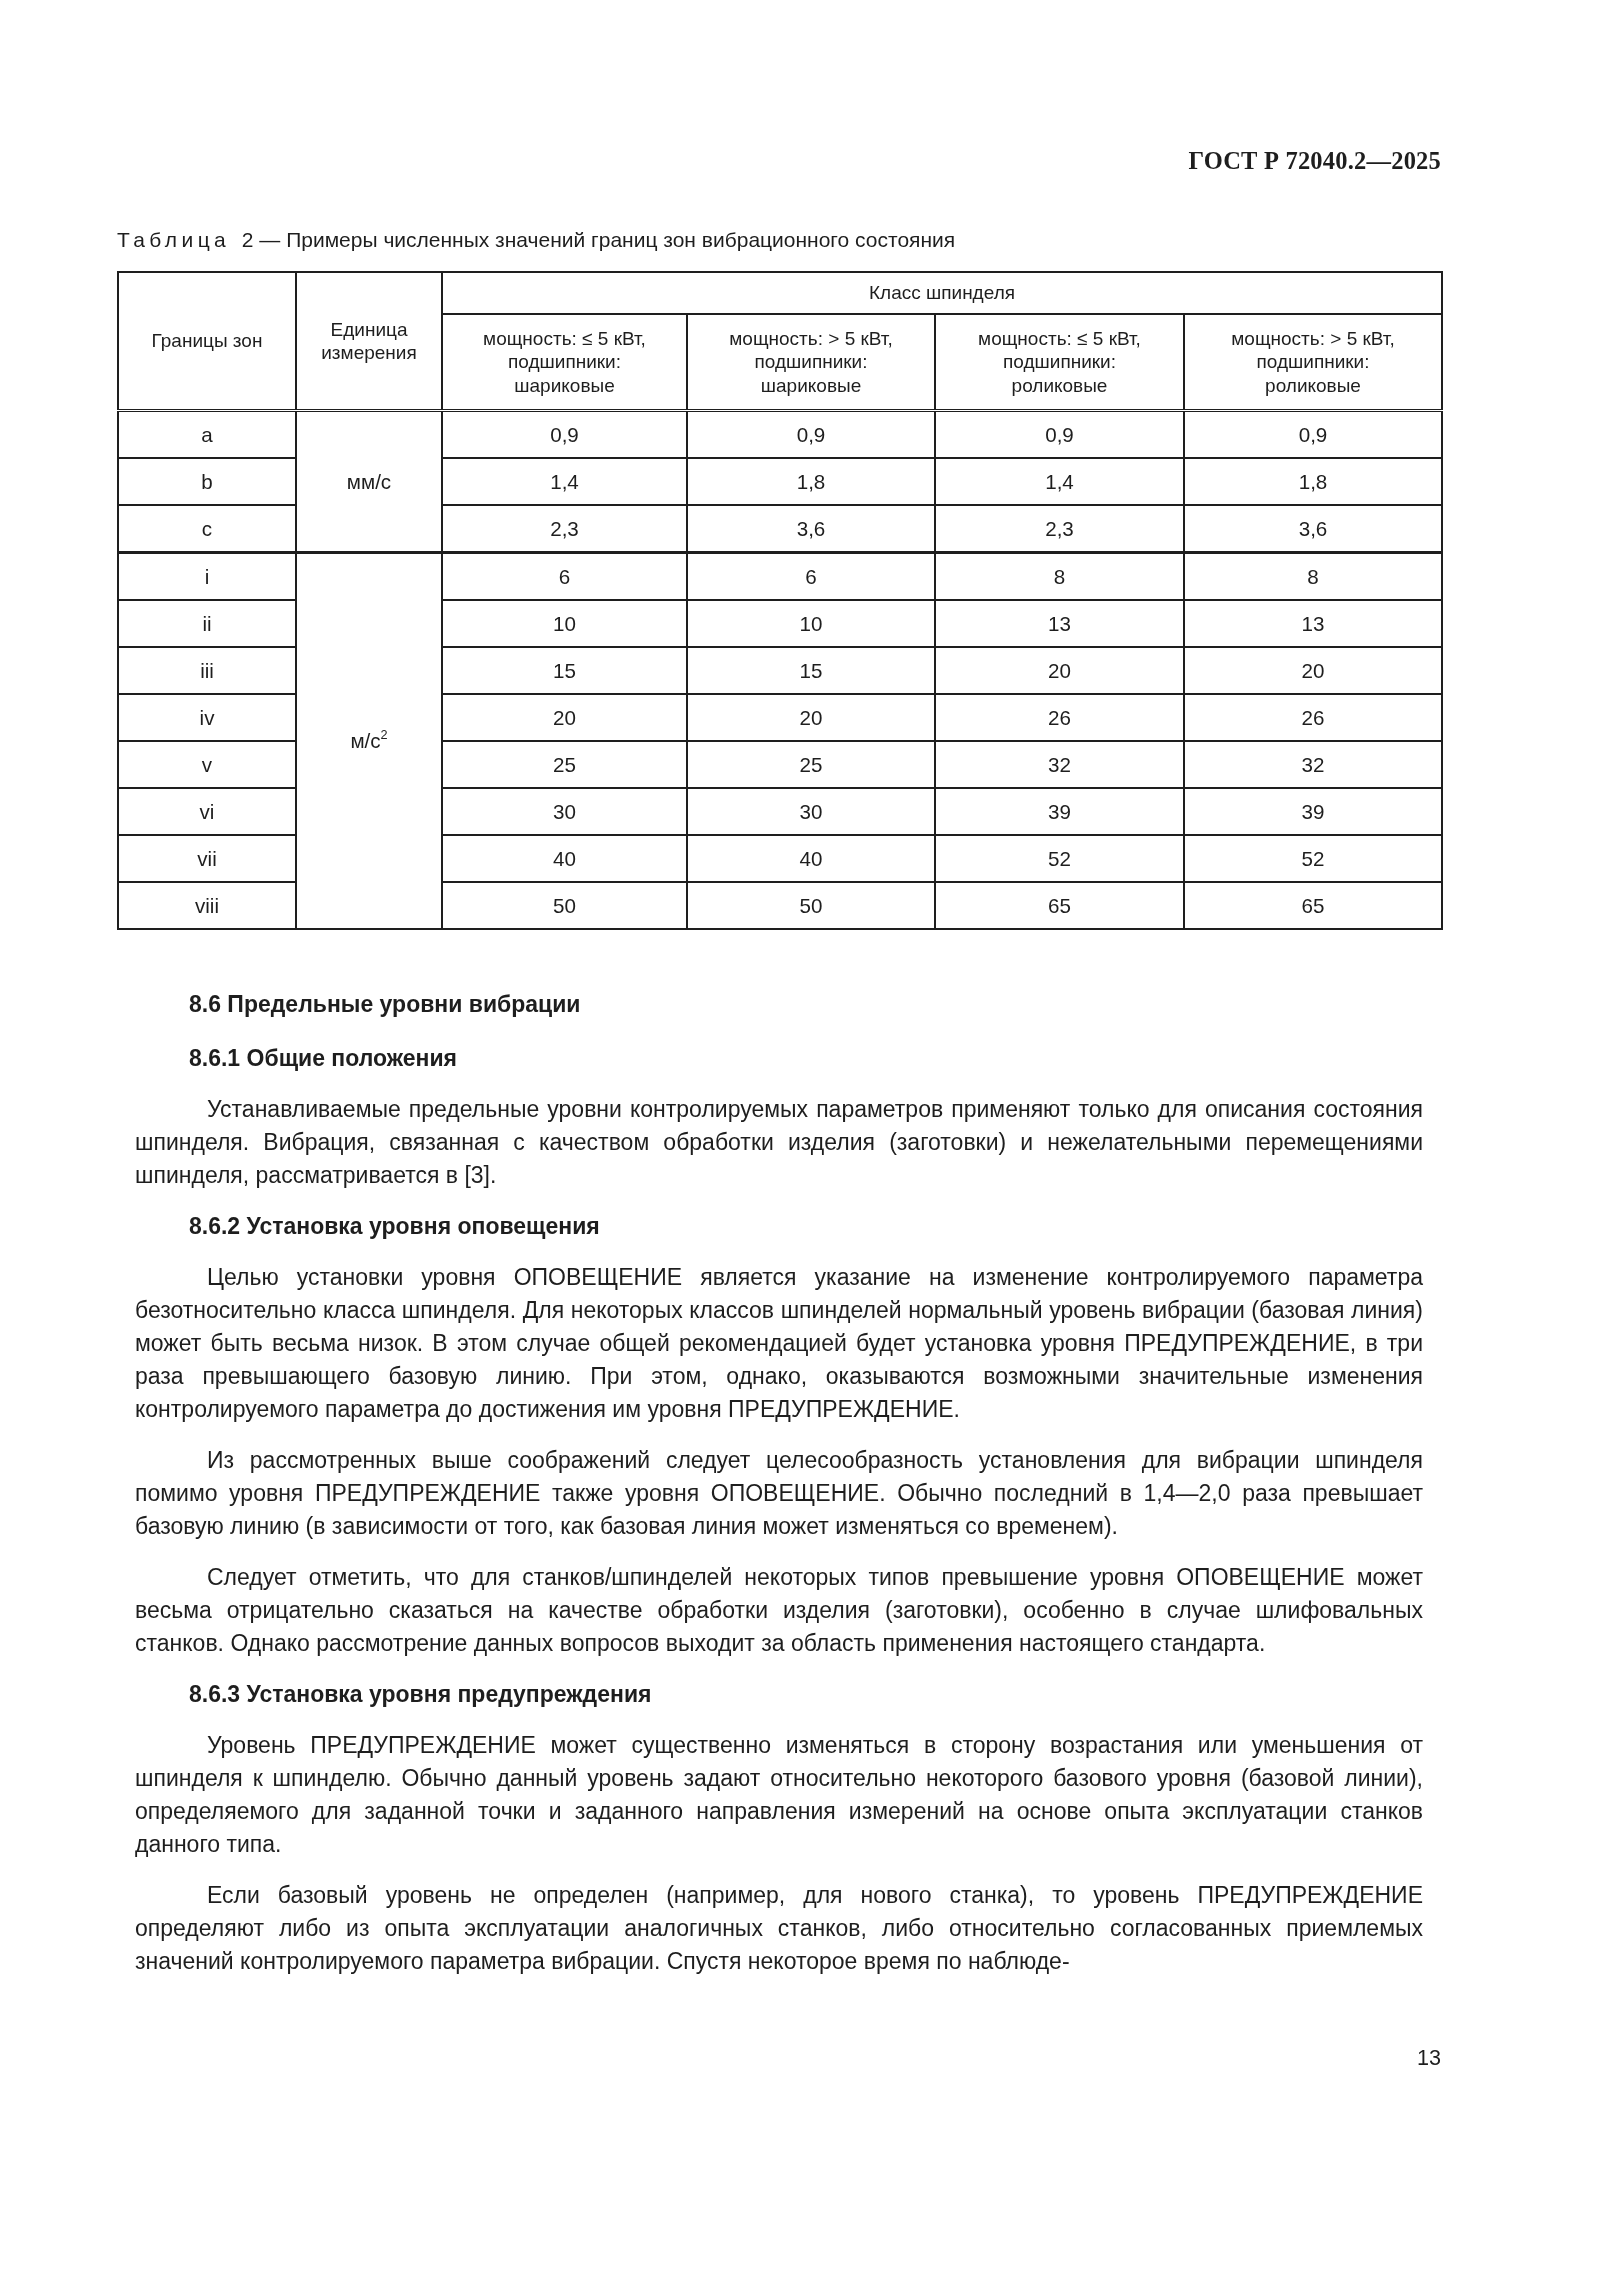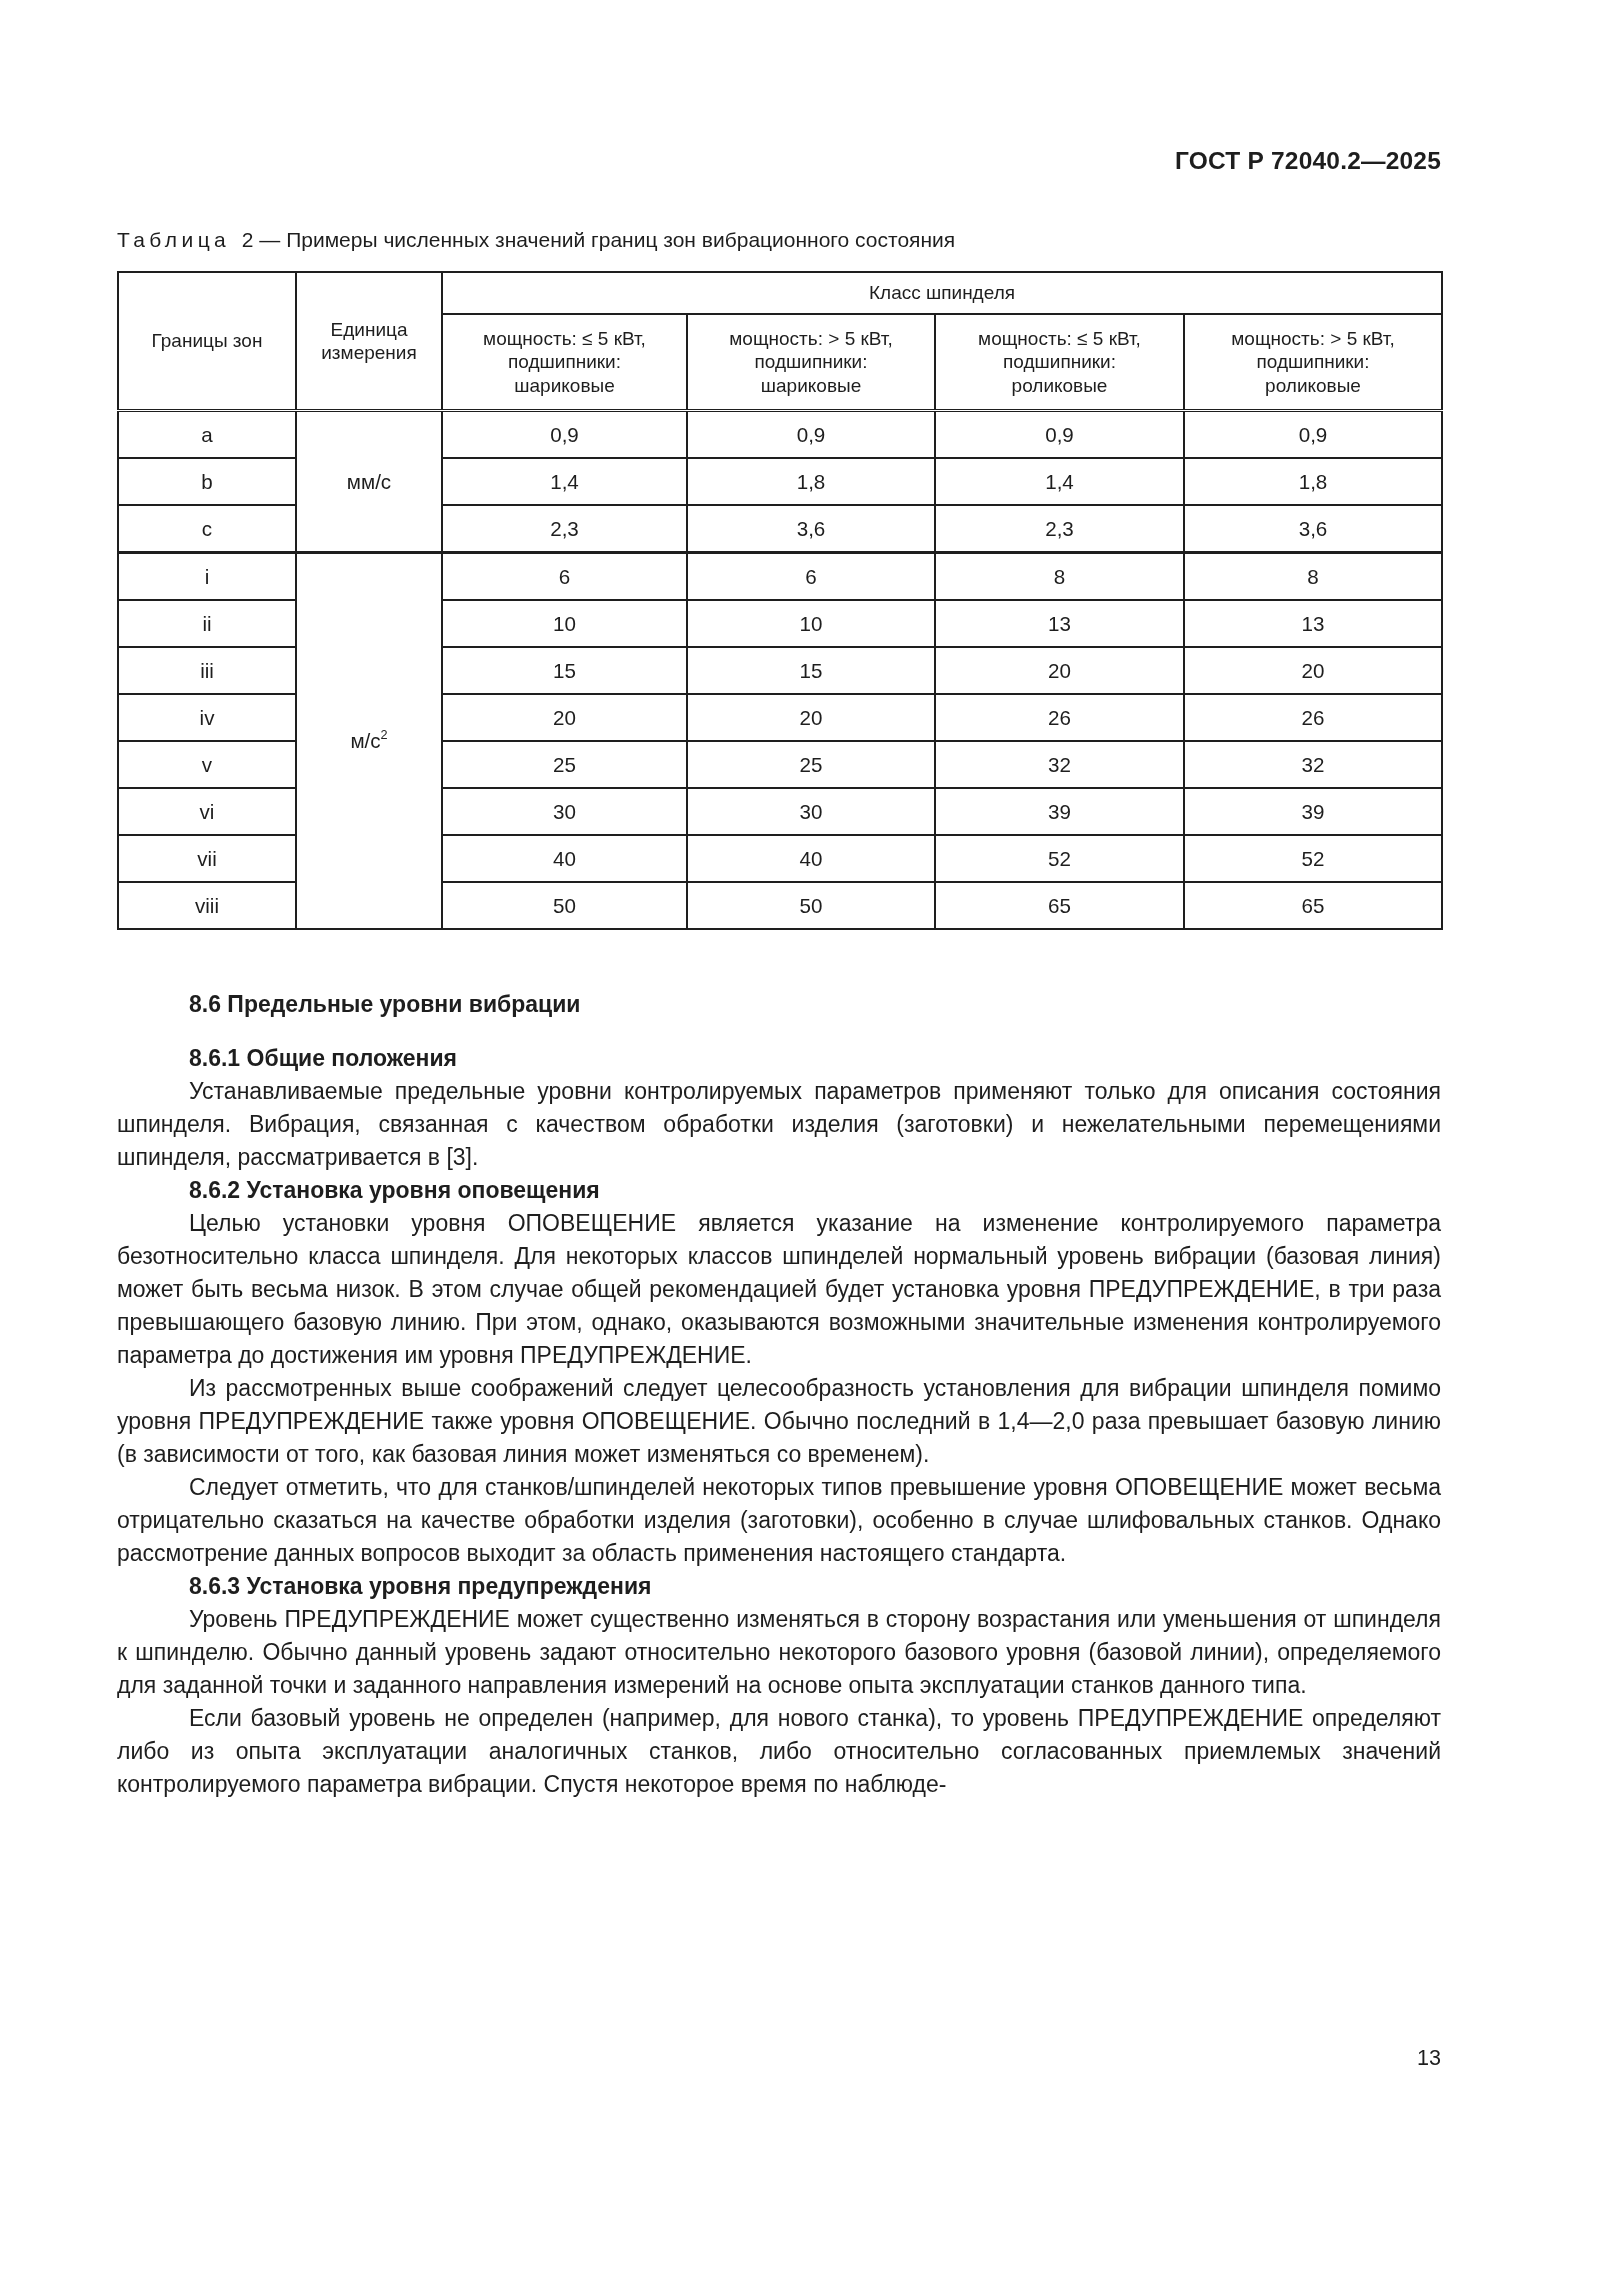--- a/index.html
+++ b/index.html
@@ -2,21 +2,21 @@
 <html><head>
 <meta charset="utf-8">
 <style>
   html, body { margin: 0; padding: 0; background: #ffffff; }
   body {
     width: 1621px; height: 2293px; position: relative; overflow: hidden;
     font-family: "Liberation Sans", "DejaVu Sans", sans-serif; color: #1e1e1e;
   }
   .doc-header {
     position: absolute; top: 147px; right: 180px;
-    font-size: 24.5px; font-weight: bold; letter-spacing: 0.2px;
+    font-size: 24.5px; font-weight: bold; letter-spacing: 0.2px; font-family: Liberation Serif, serif;
   }
   .caption {
     position: absolute; top: 228px; left: 117px;
     font-size: 21px; white-space: nowrap;
   }
   .caption .spaced { letter-spacing: 4.4px; }
   table.zones {
     position: absolute; top: 271px; left: 117px;
     width: 1324px; border-collapse: collapse; table-layout: fixed;
     font-size: 20.6px;
@@ -30,21 +30,21 @@
   table.zones tr.head2 th { height: 94px; line-height: 23.5px; }
   table.zones tr.head2 th, table.zones tr.head2 + tr td { }
   table.zones tr.data td { height: 45px; }
   table.zones tr.first-data td { border-top: 3.9px double #1e1e1e; }
   table.zones tr.group-start td { border-top: 3.4px solid #1e1e1e; }
   sup { font-size: 12.7px; vertical-align: 8.8px; line-height: 0; }
   .body-text {
     position: absolute; top: 988px; left: 117px; width: 1324px;
     font-size: 23px; line-height: 33px;
   }
-  .body-text p { margin: 0; text-align: justify; text-indent: 72px; }
+  .body-text p { margin: 18px; text-align: justify; text-indent: 72px; }
   .body-text h2, .body-text h3 {
     margin: 0; font-size: 23px; font-weight: bold; padding-left: 72px;
   }
   .body-text h2 { margin-bottom: 21px; }
   .page-number {
     position: absolute; top: 2045px; right: 180px; font-size: 21.6px;
   }
 </style>
 </head>
 <body>

